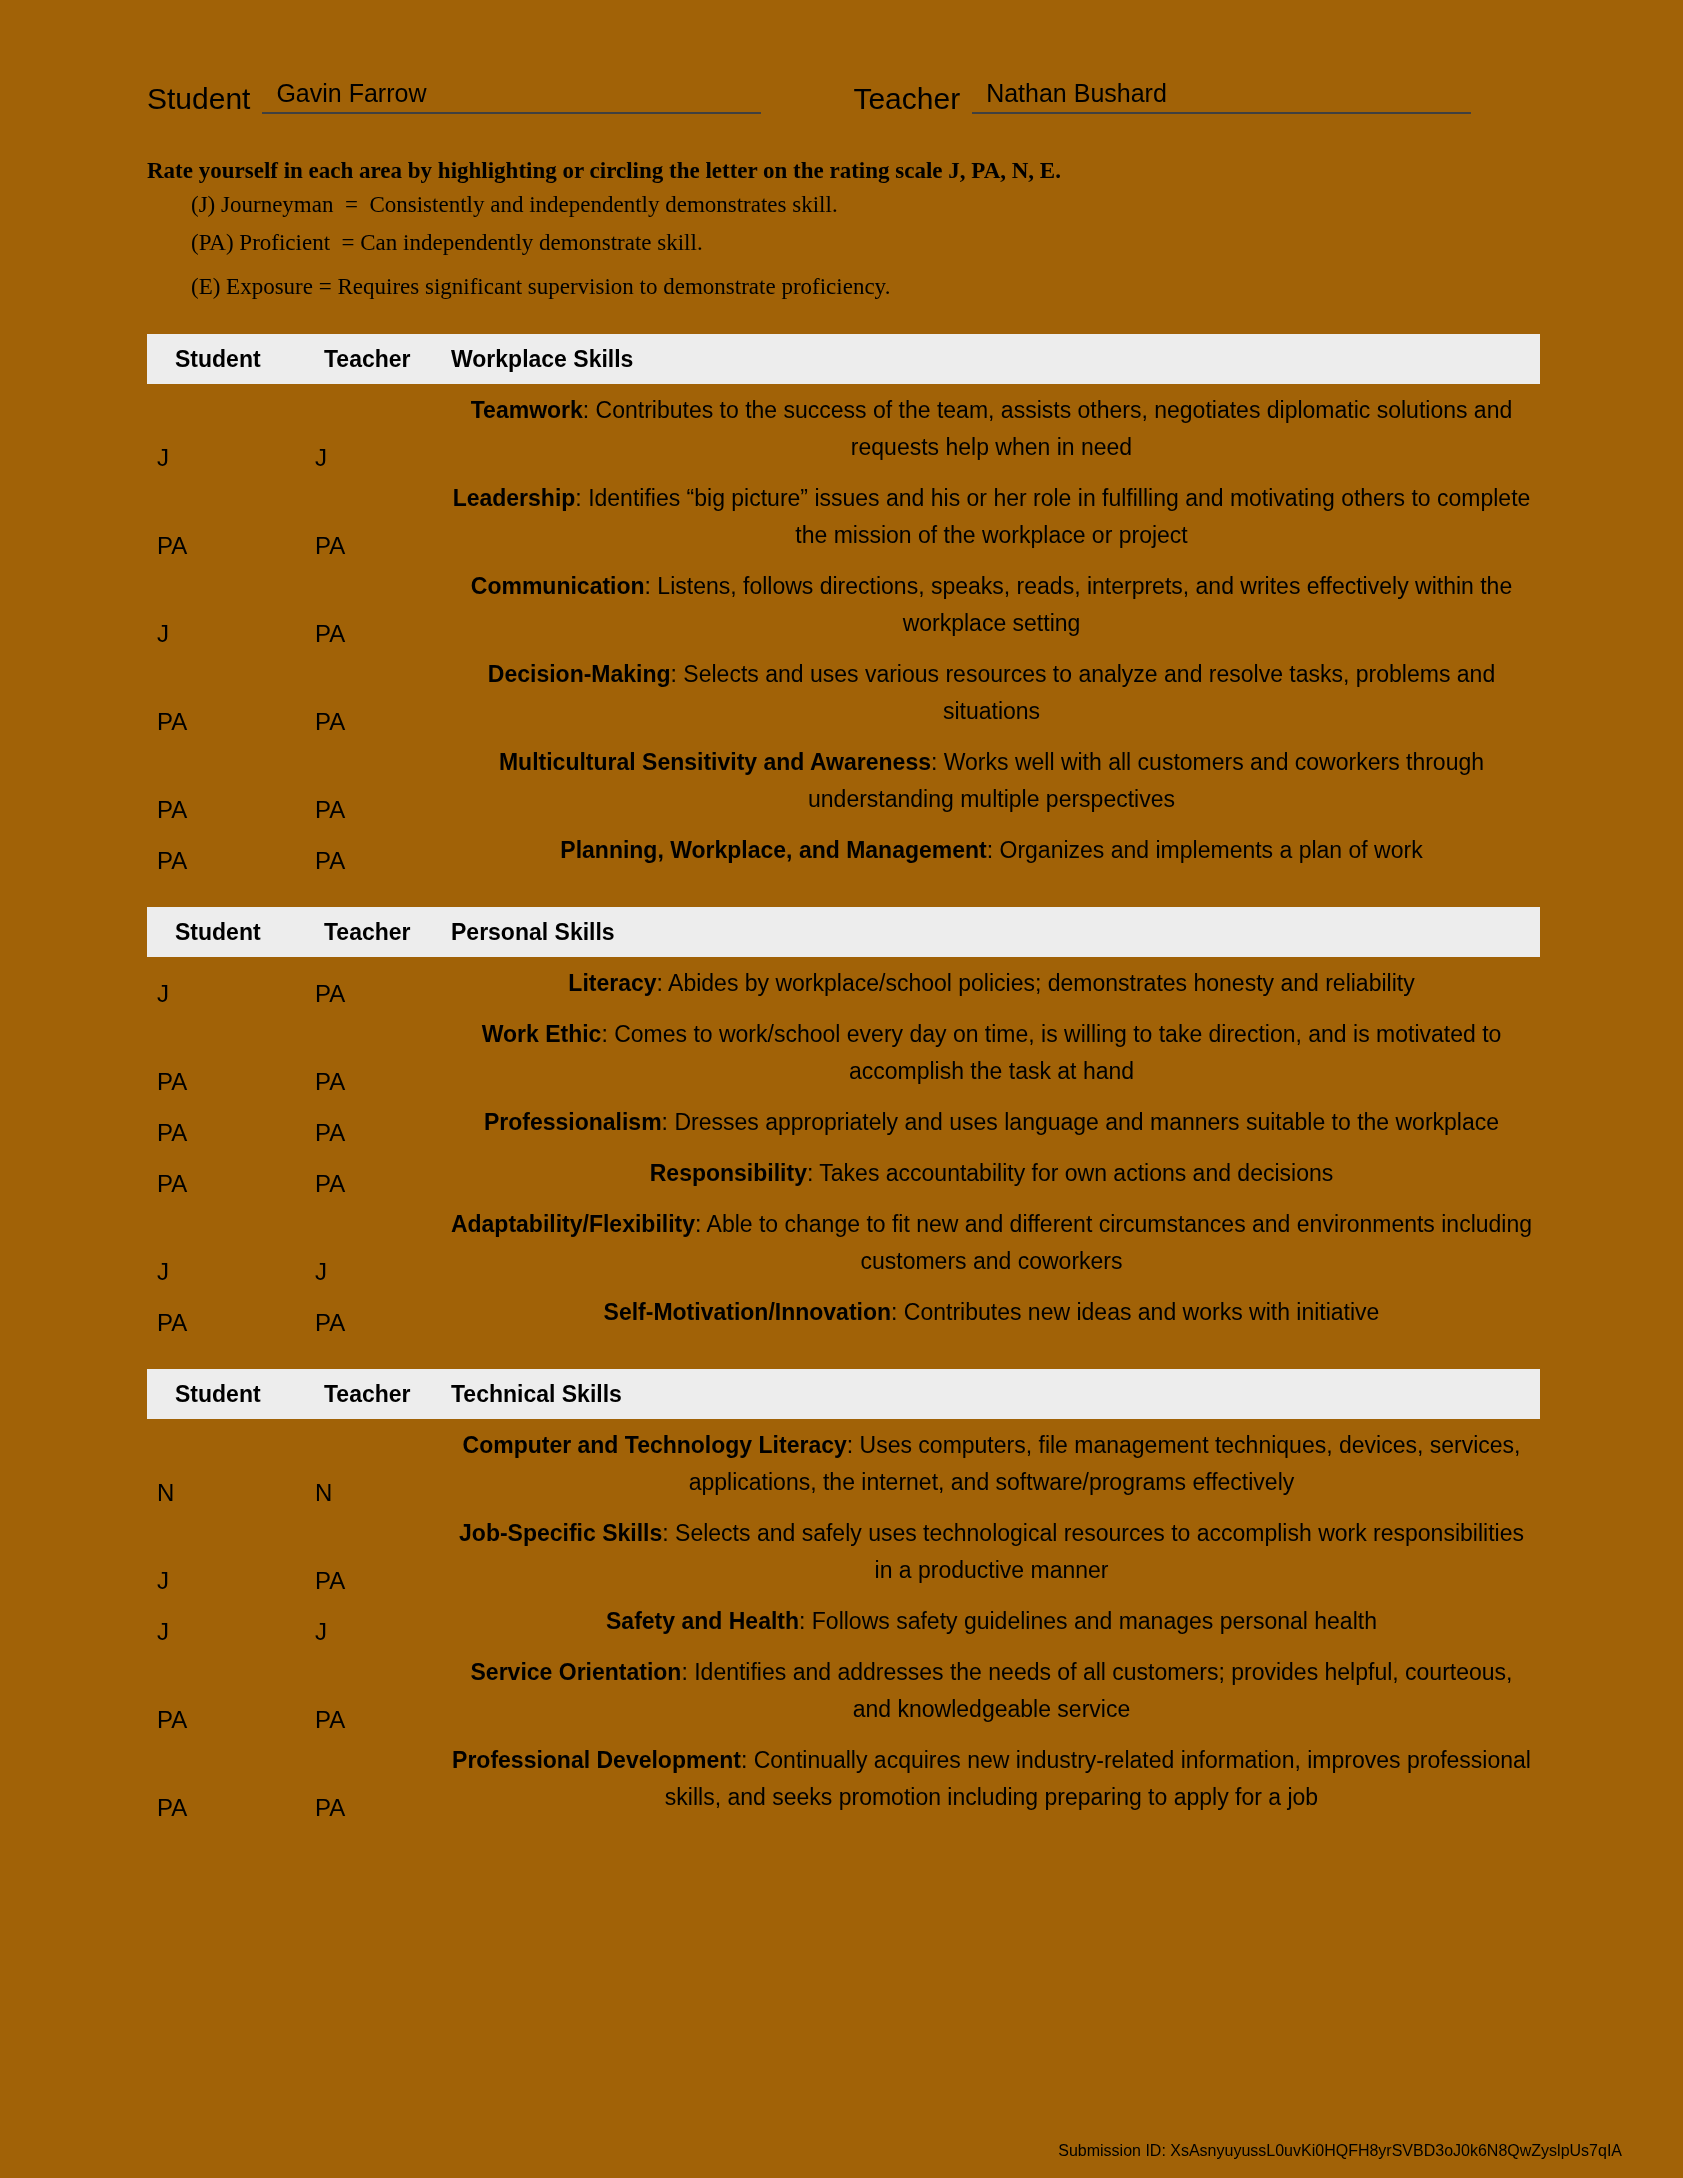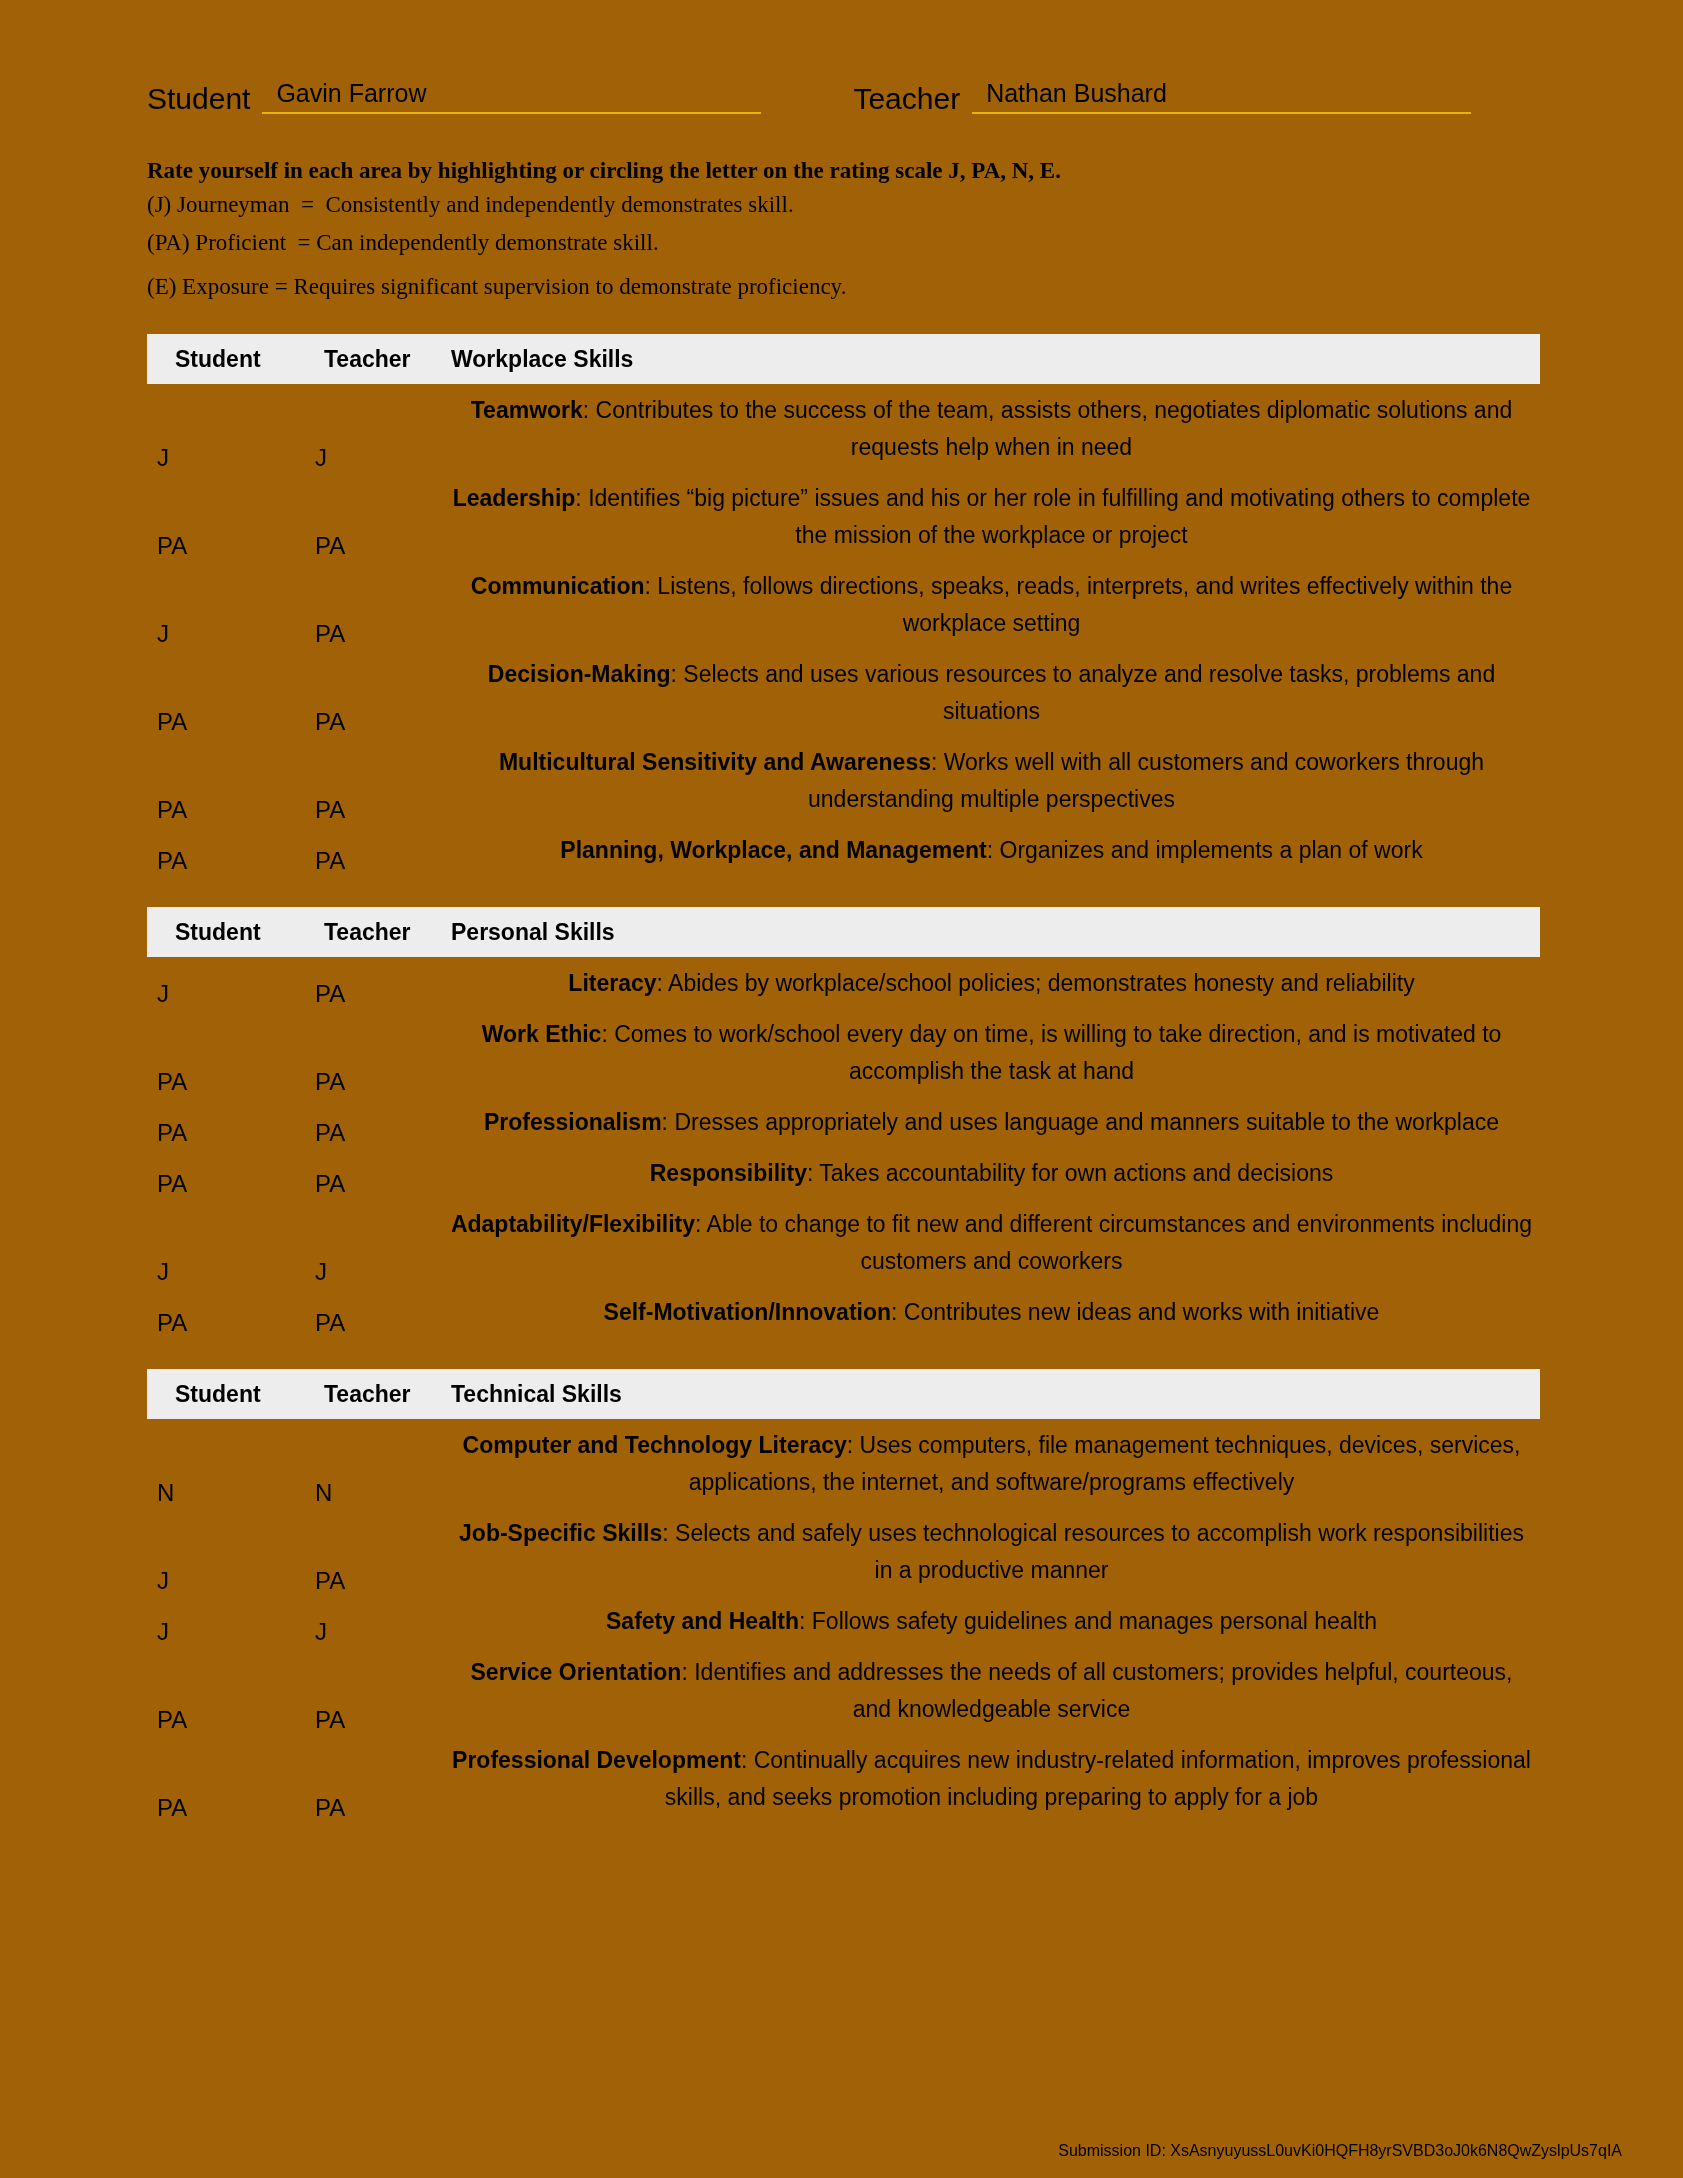--- a/index.html
+++ b/index.html
@@ -10,29 +10,29 @@
     font-family:"Liberation Sans", sans-serif;
     color:#000000;
     box-sizing:border-box;
     padding:81px 143px 0 147px;
     overflow:hidden;
   }
   
   .header-row{display:flex;align-items:flex-end;}
   .hdr-label{font-size:30px;line-height:30px;font-weight:400;white-space:nowrap;}
   .name-box{
-    width:485px;border-bottom:2px solid #eab308;
+    width:485px;border-bottom:2px solid #404040;
     padding:0 0 6px 14px;margin-left:12px;
     font-size:25px;line-height:25px;white-space:nowrap;
   }
   .teacher-label{margin-left:92px;}
   
   .instructions{margin-top:42px;font-size:23px;font-family:Liberation Serif, serif;}
   .instr-title{font-weight:700;line-height:30px;white-space:pre-wrap;}
-  .def{line-height:38px;white-space:pre-wrap;}
+  .def{line-height:38px;white-space:pre-wrap;margin-left:44px;}
   .def:first-of-type{margin-top:8px;}
   .def.last{margin-top:6px;}
   
   .section{margin-top:28px;}
   .section + .section{margin-top:38px;}
   .band{
     display:flex;align-items:center;
     height:50px;background:#ededed;
     padding-left:28px;box-sizing:border-box;
     font-size:23px;font-weight:700;

